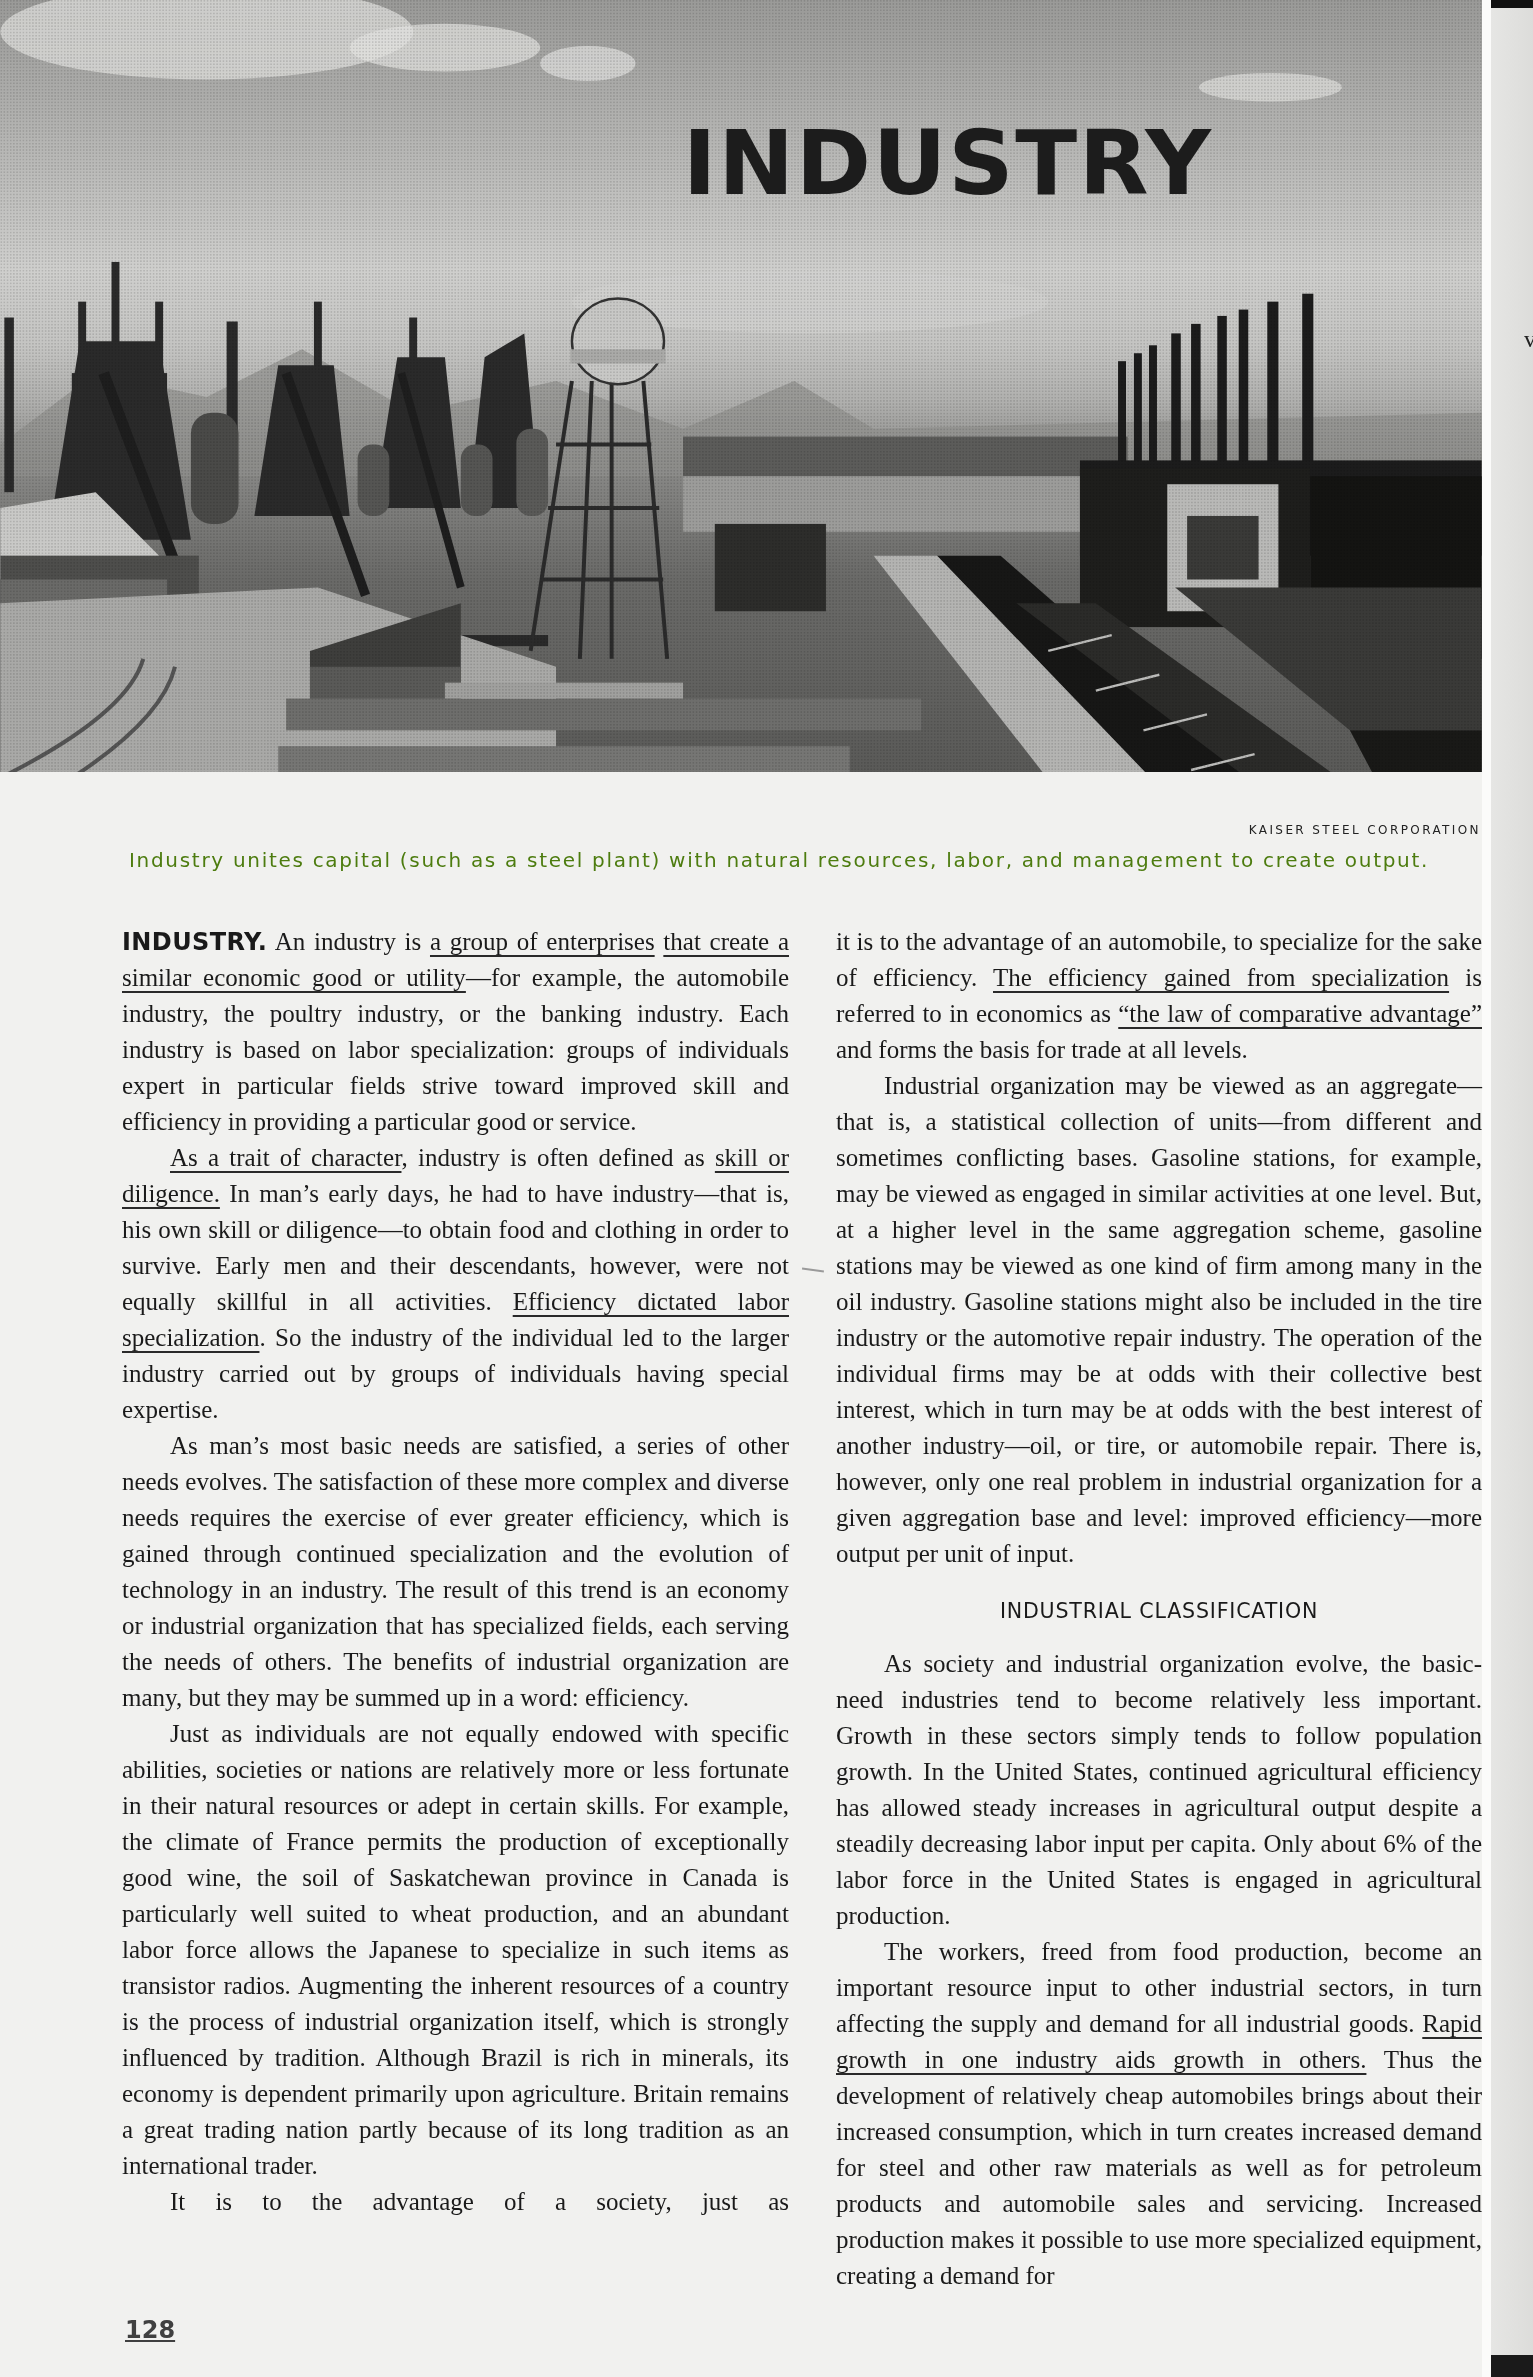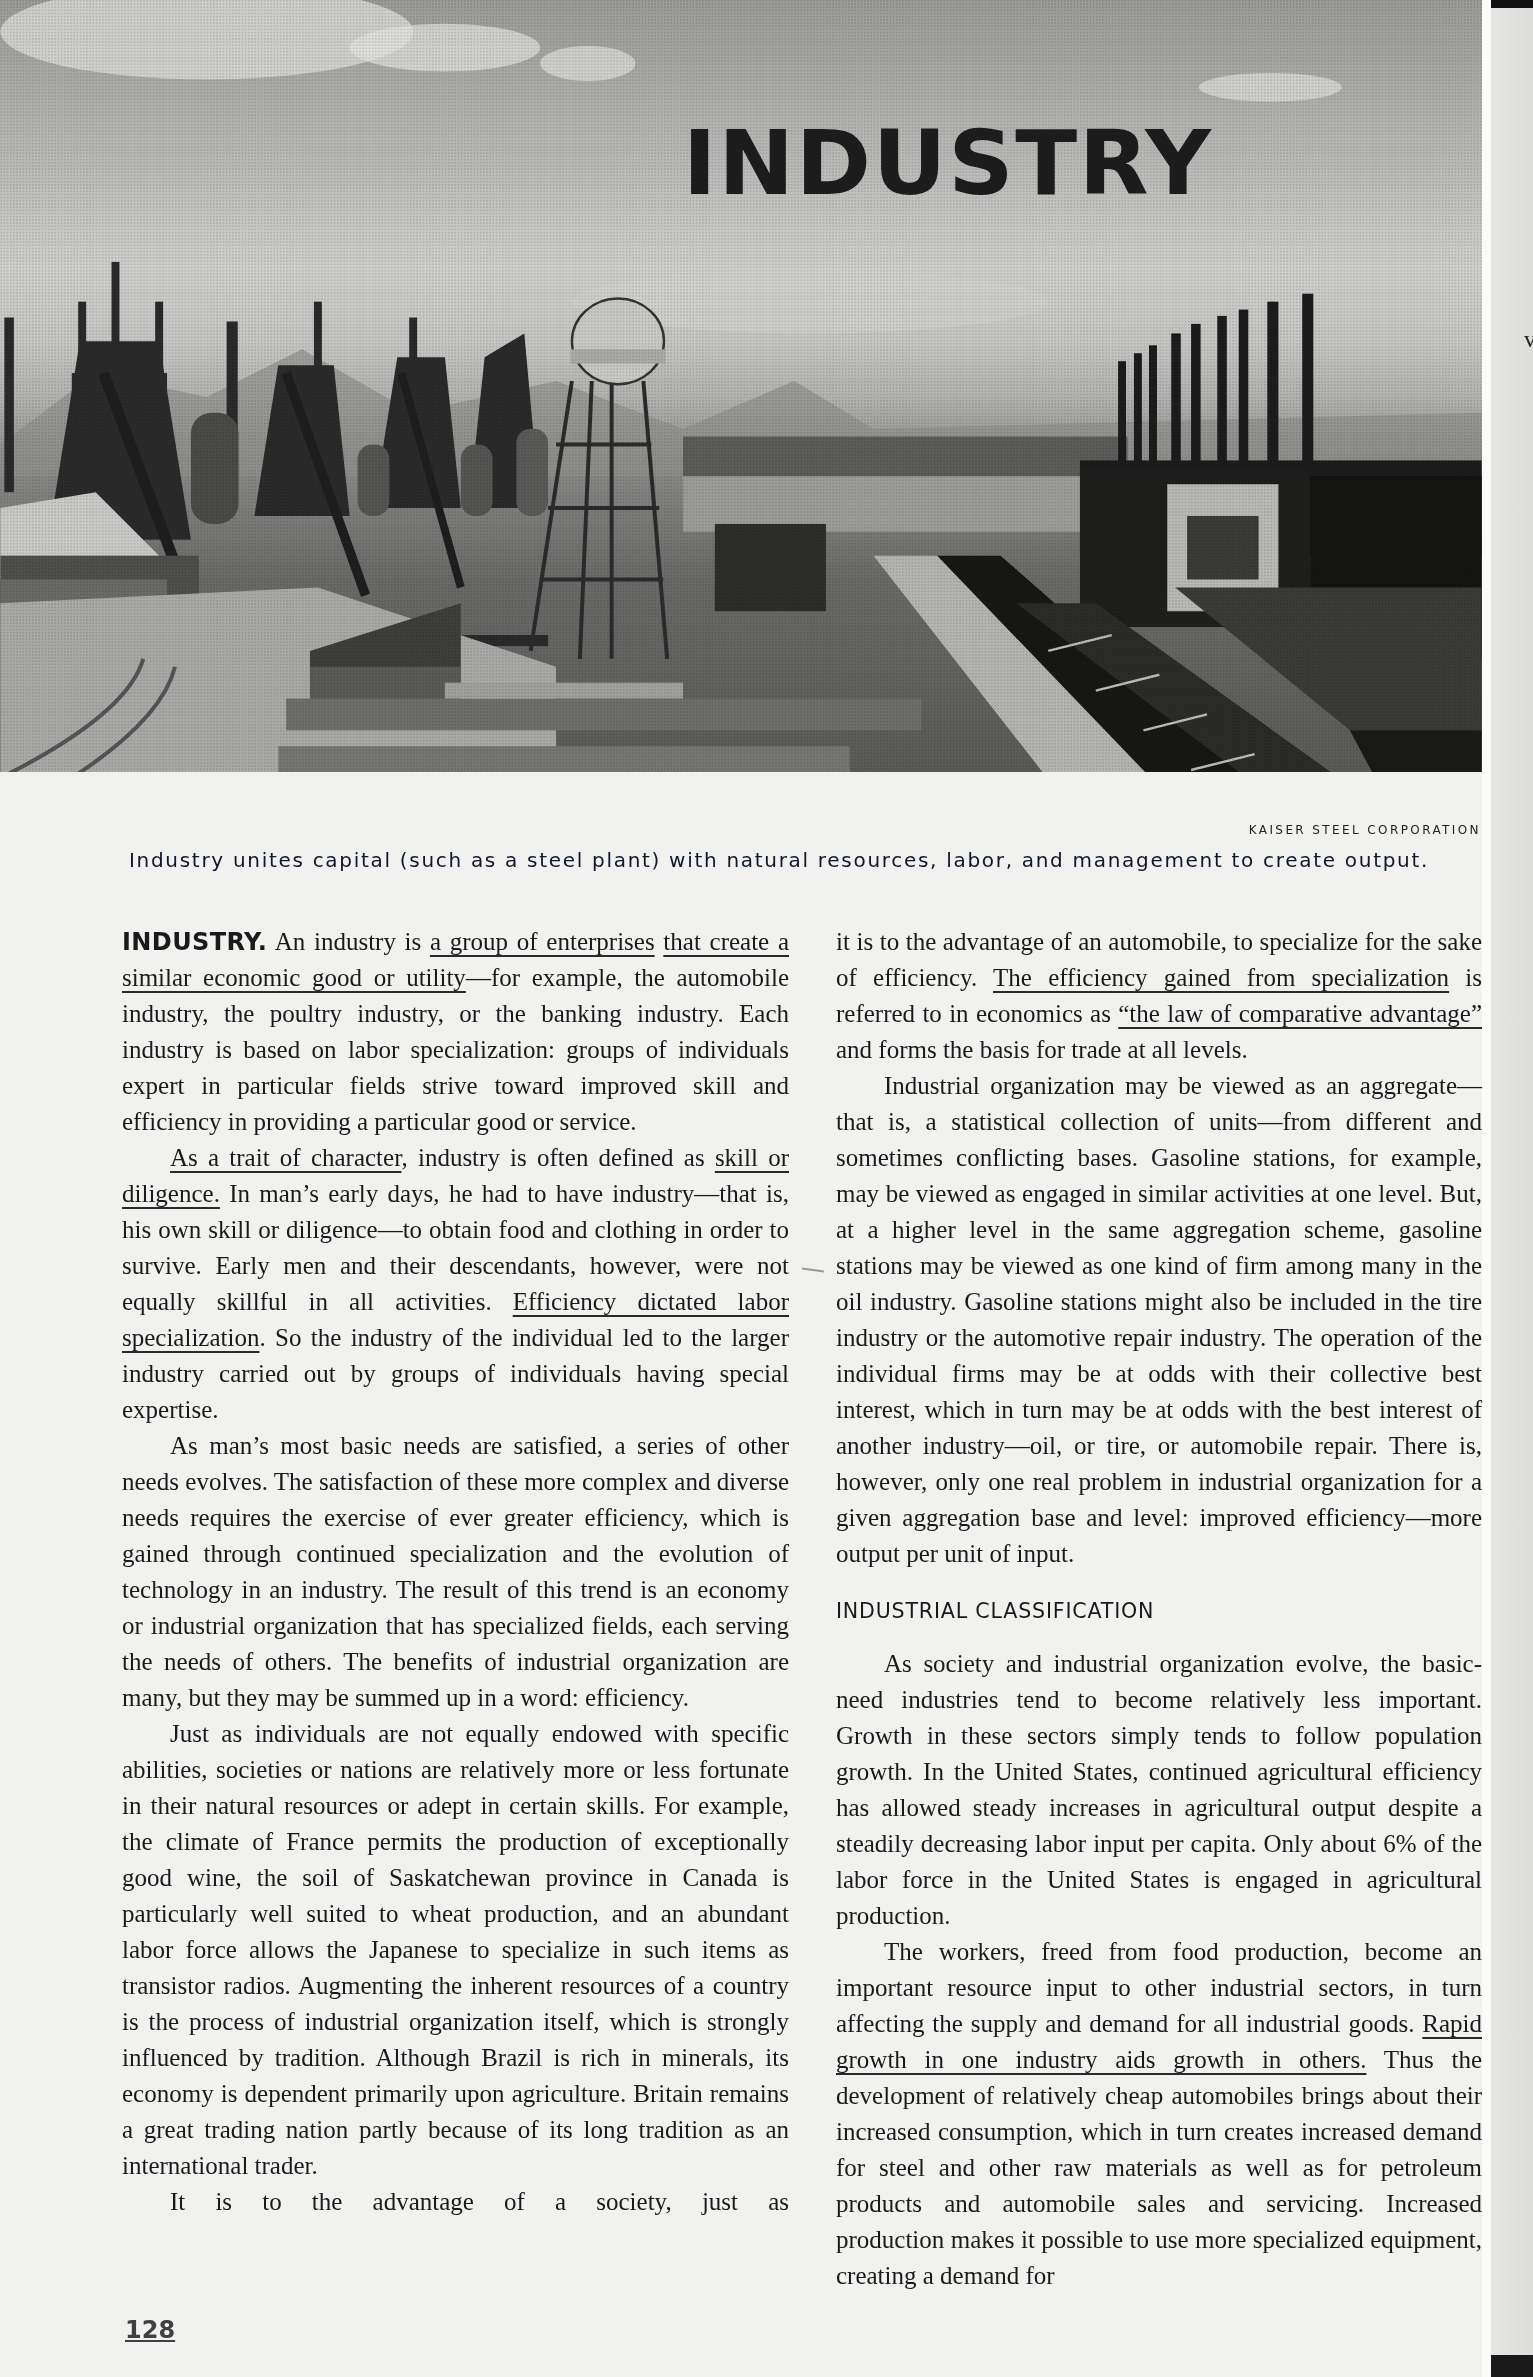--- a/index.html
+++ b/index.html
@@ -39,21 +39,21 @@
   }
 
   .credit {
     position: absolute; right: 52px; top: 823px;
     font-family: "DejaVu Sans", "Liberation Sans", sans-serif;
     font-size: 12px; letter-spacing: 2.4px; color: #222;
   }
   .caption {
     position: absolute; left: 129px; top: 848px; width: 1352px;
     font-family: "DejaVu Sans", "Liberation Sans", sans-serif;
-    font-size: 20px; letter-spacing: 1.7px; color: #0f172a;
+    font-size: 20px; letter-spacing: 1.7px; color: #4d7c0f;
     white-space: nowrap;
   }
 
   
   .col {
     position: absolute; top: 924px;
     font-size: 25px; line-height: 36px;
     text-align: justify; hyphens: manual;
   }
   .col-left { left: 122px; width: 667px; }
@@ -67,21 +67,21 @@
   }
   .ul {
     text-decoration: underline;
     text-decoration-color: #2a2a2a;
     text-decoration-thickness: 1.6px;
     text-underline-offset: 4.8px;
   }
   .subhead {
     font-family: "DejaVu Sans", "Liberation Sans", sans-serif;
     font-size: 20.6px; letter-spacing: 0.8px;
-    text-align: left; margin: 20.6px 0 17.5px 0;
+    text-align: center; margin: 20.6px 0 17.5px 0;
   }
   .page-number {
     position: absolute; left: 125px; top: 2316px;
     font-family: "DejaVu Sans", "Liberation Sans", sans-serif;
     font-weight: bold; font-size: 24px; color: #404040; text-decoration: underline;
   }
   .stray-mark { position:absolute; left:802px; top:1269px; width:22px; height:1.6px; background:#9a9a9a; transform: rotate(8deg); }
 </style>
 </head>
 <body>

